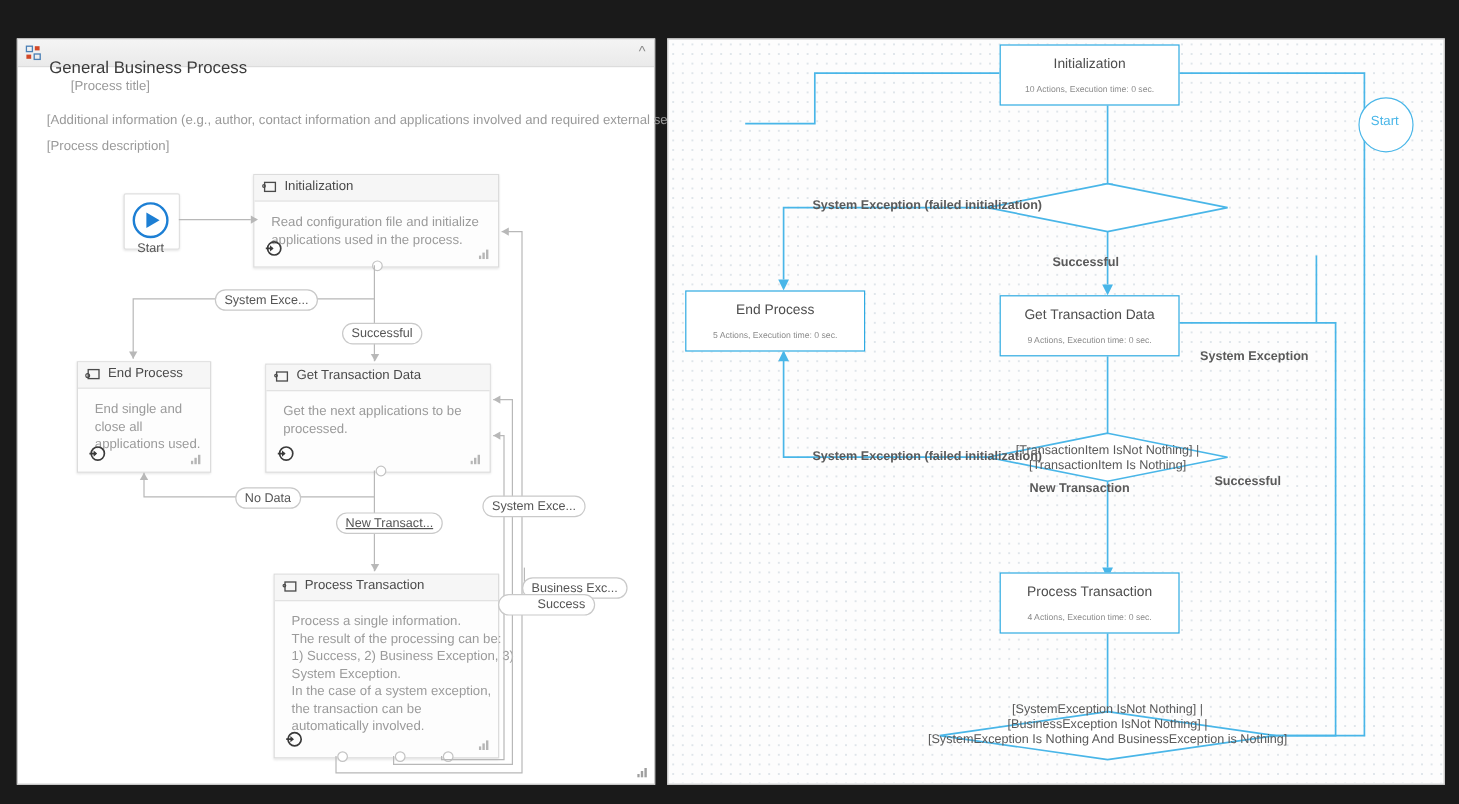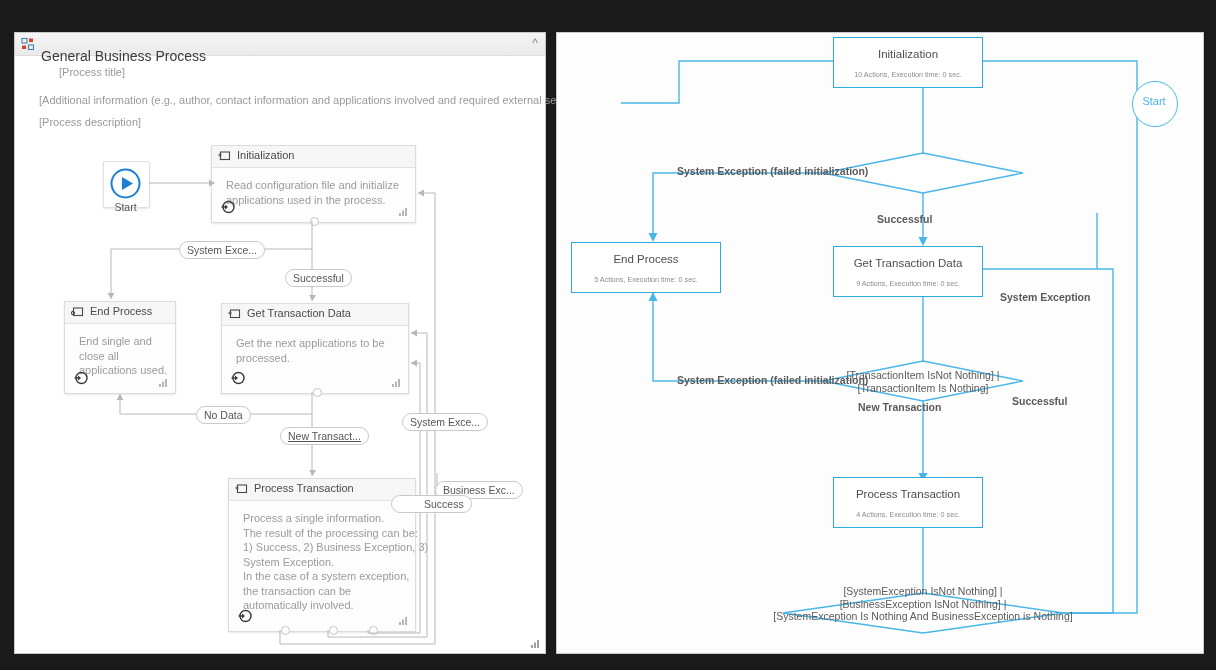--- a/index.html
+++ b/index.html
@@ -240,21 +240,21 @@
         <path d="M422,455 L422,440"></path>
       </g>
     </svg>
 
     <div class="lbl" style="left:164px;top:208px;">System Exce...</div>
     <div class="lbl" style="left:270px;top:236px;">Successful</div>
     <div class="lbl" style="left:181px;top:373px;">No Data</div>
     <div class="lbl" style="left:265px;top:394px;text-decoration:underline;">New Transact...</div>
     <div class="lbl" style="left:387px;top:380px;">System Exce...</div>
     <div class="lbl" style="left:396px;top:448px;margin-left:24px;">Business Exc...</div>
-    <div class="lbl" style="left:376px;top:462px;padding-left:32px;">Success</div>
+    <div class="lbl" style="left:400px;top:462px;padding-left:32px;">Success</div>
 
     <span class="resize-grip" style="right:5px;bottom:5px;">
       <svg width="9" height="9" viewBox="0 0 9 9">
         <rect x="0" y="6" width="2" height="3" fill="#9f9f9f"></rect>
         <rect x="3" y="3.5" width="2" height="5.5" fill="#9f9f9f"></rect>
         <rect x="6" y="1" width="2" height="8" fill="#9f9f9f"></rect>
       </svg>
     </span>
   </div>
 

